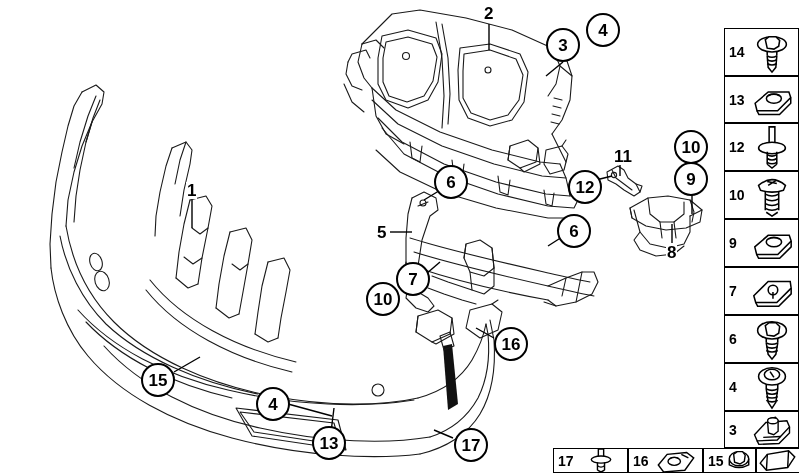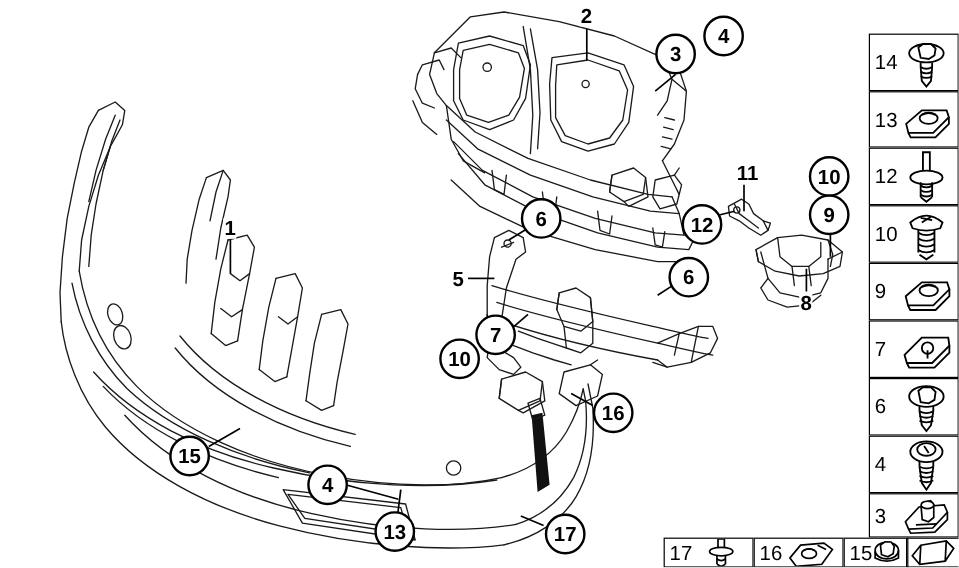--- a/index.html
+++ b/index.html
@@ -55,22 +55,22 @@
     box-sizing: border-box;
     border: 1px solid #000;
     background: #fff;
     overflow: hidden;
   }
   .legend-cell .lbl {
     position: absolute;
     left: 4px;
     top: 50%;
     transform: translateY(-50%);
-    font-size: 17px;
-    font-weight: normal;
+    font-size: 14px;
+    font-weight: bold;
     font-family: "Liberation Sans", sans-serif;
     color: #000;
     line-height: 1;
     z-index: 2;
   }
   .legend-cell .glyph {
     position: absolute;
     right: 2px;
     top: 0;
     bottom: 0;
@@ -279,21 +279,21 @@
   <div class="plainnum" style="left:186px; top:182px;">1</div>
   <div class="plainnum" style="left:483px; top:5px;">2</div>
   <div class="callout" style="left:546px; top:28px;">3</div>
   <div class="callout" style="left:586px; top:13px;">4</div>
   <div class="plainnum" style="left:376px; top:224px;">5</div>
   <div class="callout" style="left:434px; top:165px;">6</div>
   <div class="callout" style="left:557px; top:214px;">6</div>
   <div class="callout" style="left:396px; top:262px;">7</div>
   <div class="callout" style="left:366px; top:282px;">10</div>
   <div class="callout" style="left:568px; top:170px;">12</div>
-  <div class="plainnum" style="left:613px; top:136px;">11</div>
+  <div class="plainnum" style="left:613px; top:148px;">11</div>
   <div class="callout" style="left:674px; top:130px;">10</div>
   <div class="callout" style="left:674px; top:162px;">9</div>
   <div class="plainnum" style="left:666px; top:244px;">8</div>
   <div class="callout" style="left:494px; top:327px;">16</div>
   <div class="callout" style="left:454px; top:428px;">17</div>
   <div class="callout" style="left:141px; top:363px;">15</div>
   <div class="callout" style="left:256px; top:387px;">4</div>
   <div class="callout" style="left:312px; top:426px;">13</div>
 
   <div class="legend-cell" style="left:724px; top:28px; width:75px; height:48px;">

